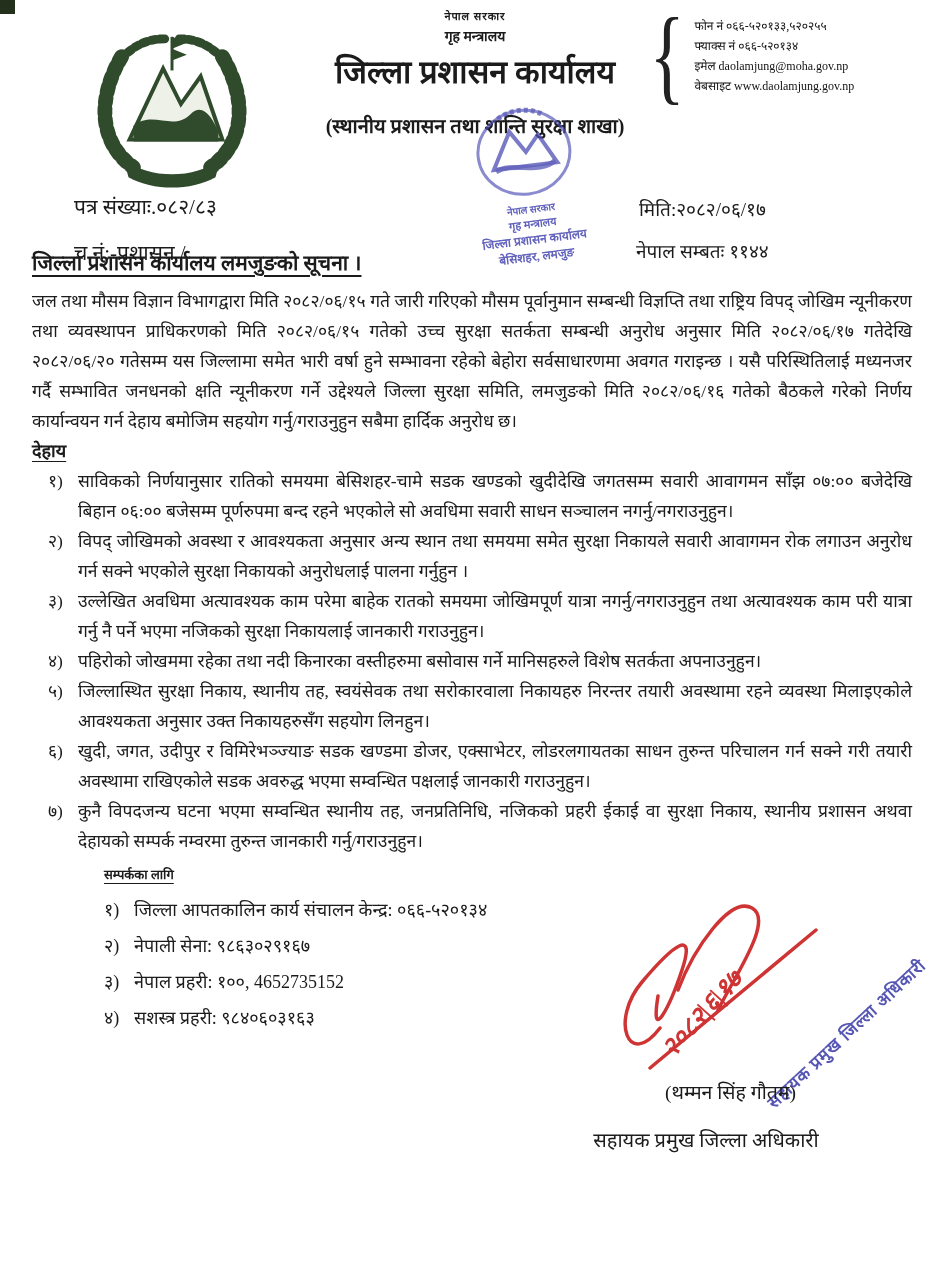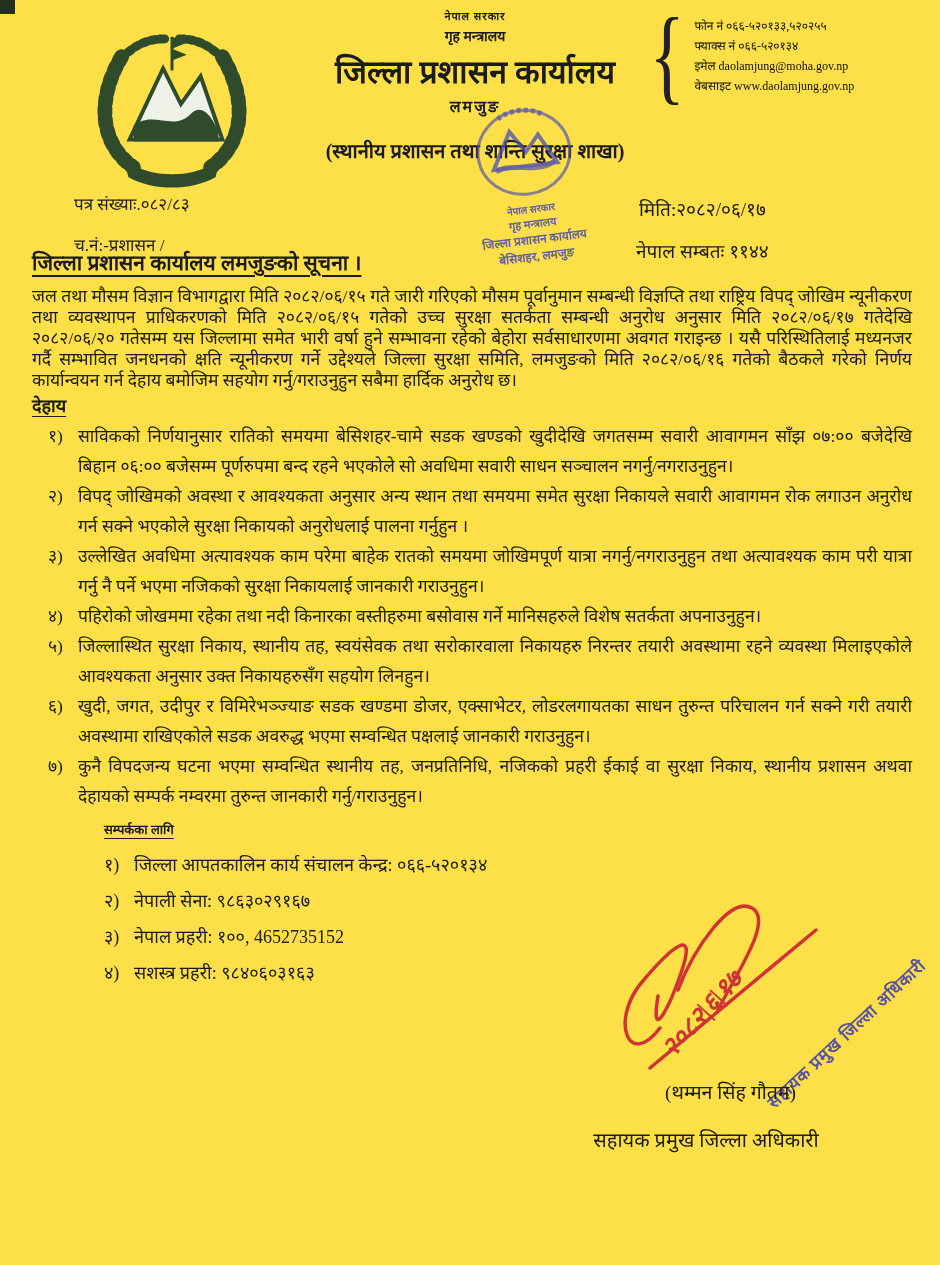--- a/index.html
+++ b/index.html
@@ -2,21 +2,21 @@
 <html><head>
 <meta charset="utf-8">
 <style>
   * { margin: 0; padding: 0; box-sizing: border-box; }
   html, body { background: #e8e8e4; }
   .page {
     position: relative;
     width: 940px;
     height: 1265px;
     margin: 0 auto;
-    background: #fde047;
+    background: #ffffff;
     overflow: hidden;
     font-family: "Liberation Serif", "DejaVu Serif", serif;
     color: #1b1b1b;
   }
   .corner-artifact {
     position: absolute; left: 0; top: 0;
     width: 15px; height: 14px;
     background: #22301c;
   }
   
@@ -52,35 +52,35 @@
     position: absolute; left: 428px; top: 106px; width: 200px;
     text-align: center; transform: rotate(-7deg);
     color: #4d4db4; opacity: .88;
   }
   .ink-stamp svg { display: block; margin: 0 auto; }
   .ink-stamp .s0 { font-size: 10px; font-weight: bold; }
   .ink-stamp .s1 { font-size: 11px; font-weight: bold; }
   .ink-stamp .s2 { font-size: 12px; font-weight: bold; }
   .ink-stamp .s3 { font-size: 12px; font-weight: bold; }
   
-  .meta-left { position: absolute; left: 74px; top: 192px; font-size: 17px; }
+  .meta-left { position: absolute; left: 74px; top: 192px; font-size: 21px; }
   .meta-left .m2 { margin-top: 18px; }
   .meta-right { position: absolute; left: 636px; top: 196px; font-size: 19px; text-align: center; }
   .meta-right .m2 { margin-top: 16px; }
   
   .main {
     position: absolute; left: 32px; right: 28px; top: 248px;
   }
   .notice-title {
     text-align: left; font-size: 21px; font-weight: bold;
     text-decoration: underline; text-underline-offset: 5px;
     margin-bottom: 10px;
   }
   .body-par {
-    font-size: 17.5px; line-height: 21px; text-align: justify;
+    font-size: 17.5px; line-height: 30px; text-align: justify;
   }
   .list-heading {
     font-size: 18px; font-weight: bold; text-decoration: underline;
     text-underline-offset: 4px; line-height: 30px;
   }
   .item {
     display: flex; font-size: 17.5px; line-height: 30px;
   }
   .item .num { width: 30px; flex: 0 0 30px; padding-left: 16px; box-sizing: content-box; }
   .item .txt { flex: 1; text-align: justify; }
@@ -136,21 +136,20 @@
     <path d="M42,118 L76,46 L94,82 L114,54 L136,118 Z" fill="#eef1e8" stroke="#2f4b2c" stroke-width="4"></path>
     <path d="M46,104 C66,88 86,110 104,92 C116,80 126,96 132,110 L132,120 L46,120 Z" fill="#2f4b2c"></path>
 
     <path d="M36,138 C62,158 108,158 134,138 L129,156 C104,170 66,170 41,156 Z" fill="#2f4b2c"></path>
   </svg>
 
   <div class="head-center">
     <div class="head-govt">नेपाल सरकार</div>
     <div class="head-ministry">गृह मन्त्रालय</div>
     <div class="head-office">जिल्ला प्रशासन कार्यालय</div>
-    <div class="head-district">लमजुङ</div>
     <div class="head-branch">(स्थानीय प्रशासन तथा शान्ति सुरक्षा शाखा)</div>
   </div>
 
   <div class="contact-block">
     <div class="brace">{</div>
     <div class="contact-lines">
       <div>फोन नं ०६६-५२०१३३,५२०२५५</div>
       <div>फ्याक्स नं ०६६-५२०१३४</div>
       <div>इमेल daolamjung@moha.gov.np</div>
       <div>वेबसाइट www.daolamjung.gov.np</div>

